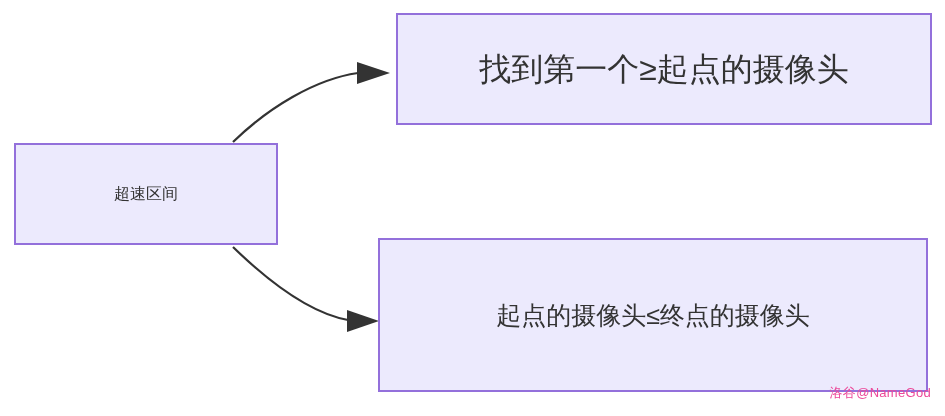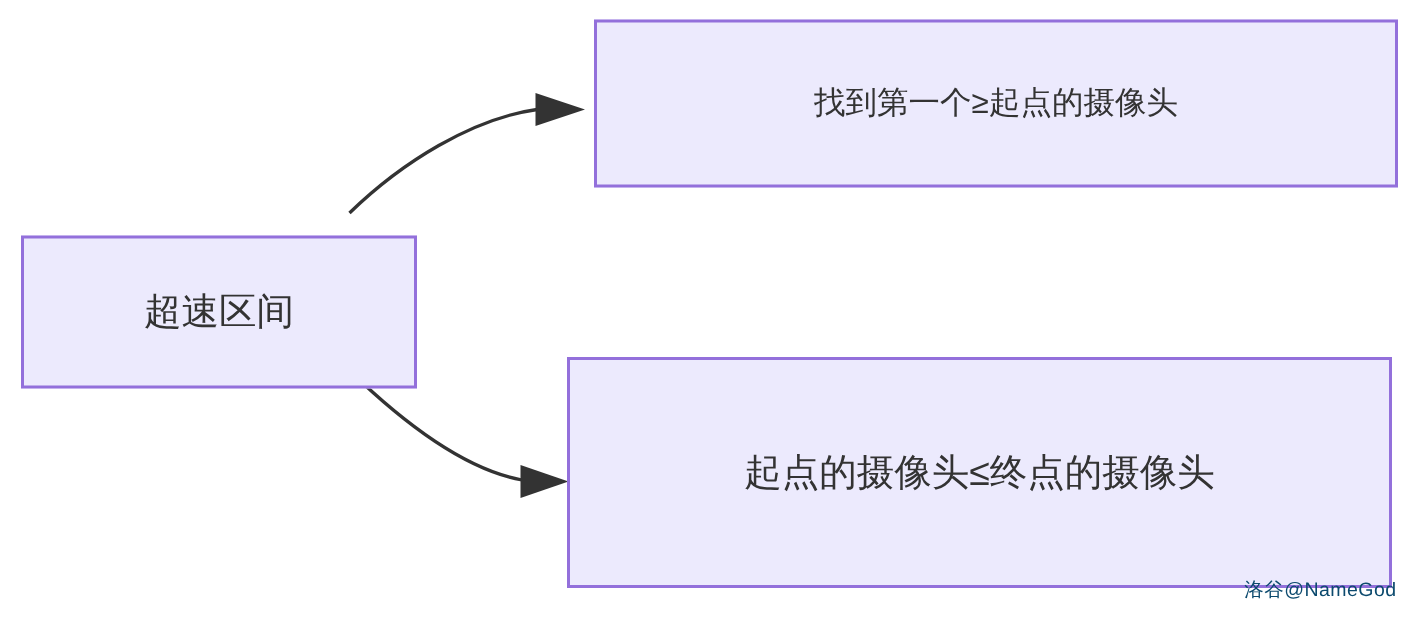--- a/index.html
+++ b/index.html
@@ -29,31 +29,31 @@
     color: #333333;
     line-height: 1.45;
   }
   .node-label {
     display: block;
     padding: 0 14px;
     white-space: pre-wrap;
   }
   #node-source {
     left: 14px;
-    top: 157px;
+    top: 143px;
     width: 264px;
     height: 102px;
-    font-size: 25px;
+    font-size: 16px;
   }
   #node-first {
     left: 396px;
     top: 13px;
     width: 536px;
     height: 112px;
-    font-size: 21px;
+    font-size: 32px;
   }
   #node-last {
     left: 378px;
     top: 238px;
     width: 550px;
     height: 154px;
     font-size: 25px;
   }
   #node-last .node-label {
     max-width: 420px;
@@ -72,21 +72,21 @@
     stroke-width: 2.2;
   }
   .arrow-head {
     fill: #333333;
   }
   #watermark {
     position: absolute;
     right: 14px;
     bottom: 14px;
     font-size: 13px;
-    color: #0c4a6e;
+    color: #ec4899;
     letter-spacing: 0.3px;
     user-select: none;
   }
 </style>
 </head>
 <body>
 
 <div id="canvas">
 
   <svg id="edges" viewBox="0 0 945 416" xmlns="http://www.w3.org/2000/svg">

